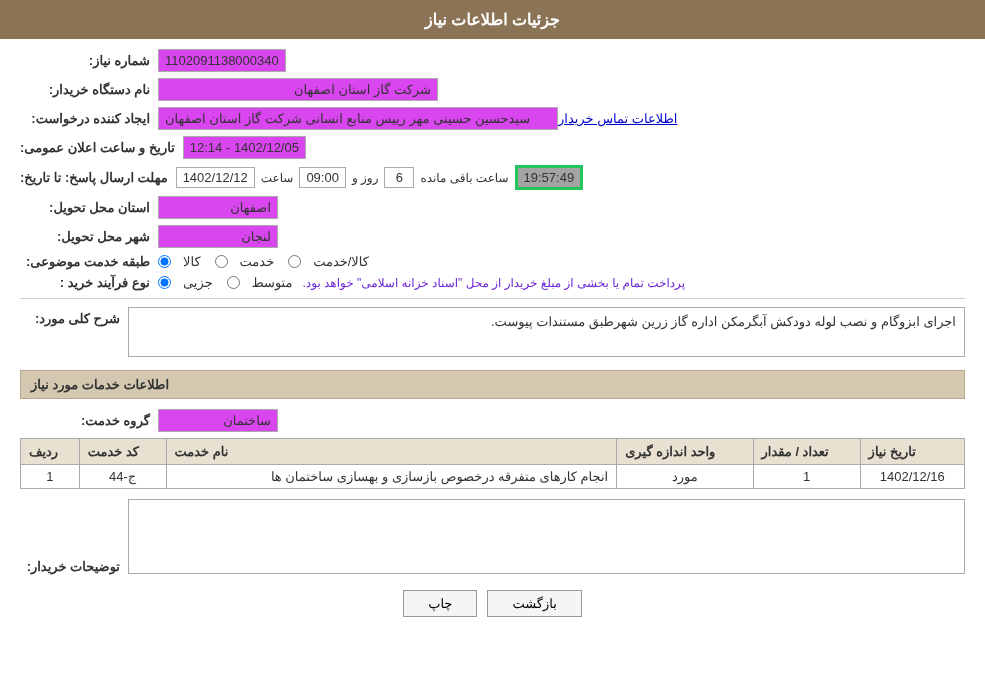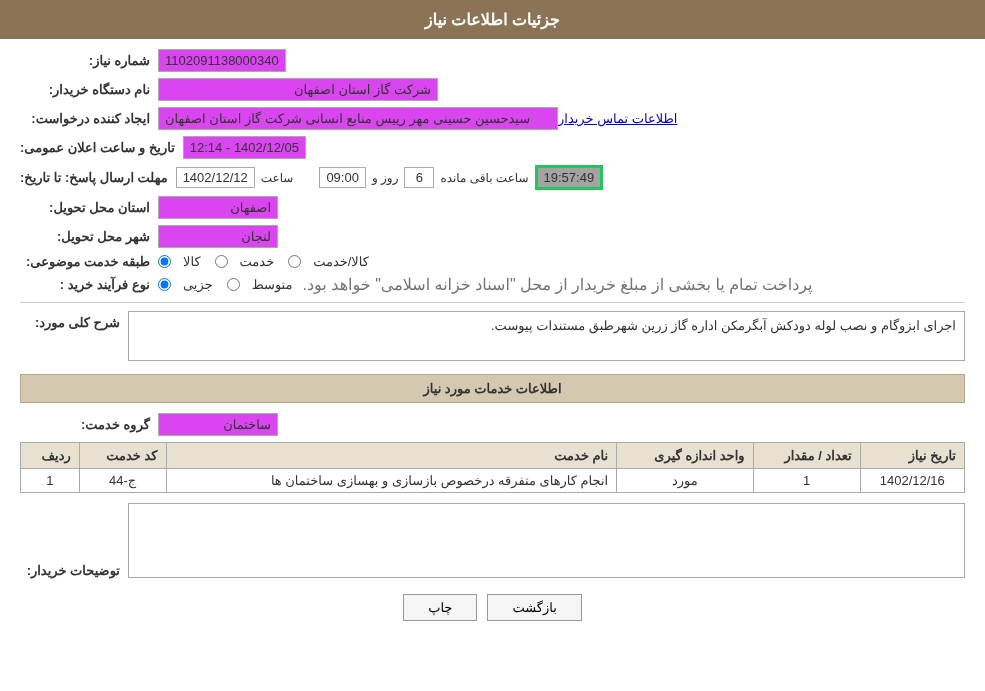--- a/index.html
+++ b/index.html
@@ -27,21 +27,21 @@
     .content {
       padding: 10px 20px;
     }
     .section-header {
       background: #d4c9b0;
       border: 1px solid #b8a88a;
       padding: 6px 10px;
       font-weight: bold;
       margin-bottom: 10px;
       margin-top: 10px;
-      text-align: center;
+      text-align: left;
     }
     .form-row {
       display: flex;
       align-items: center;
       margin-bottom: 6px;
       justify-content: flex-end;
     }
     .form-label {
       font-weight: bold;
       color: #333;
@@ -112,21 +112,21 @@
     }
     .services-table {
       width: 100%;
       border-collapse: collapse;
       margin-bottom: 10px;
     }
     .services-table th {
       background: #e8e0d0;
       border: 1px solid #aaa;
       padding: 5px 8px;
-      text-align: right;
+      text-align: left;
       font-weight: bold;
     }
     .services-table td {
       border: 1px solid #aaa;
       padding: 4px 8px;
       text-align: center;
     }
     .services-table tr:nth-child(even) td {
       background: #f9f6f0;
     }
@@ -182,22 +182,22 @@
       display: flex;
       align-items: center;
       justify-content: flex-end;
       gap: 6px;
     }
     .small-label {
       white-space: nowrap;
       font-size: 12px;
     }
     .note-text {
-      font-size: 16px;
-      color: #737373;
+      font-size: 12px;
+      color: #6d28d9;
     }
   </style>
 </head>
 <body>
 
 <div class="page-wrapper">
 
   <div class="header-bar">
     <span>جزئیات اطلاعات نیاز</span>
   </div>
@@ -224,21 +224,21 @@
       <div class="form-value narrow">1402/12/05 - 12:14</div>
       <div class="form-label">تاریخ و ساعت اعلان عمومی:</div>
     </div>
 
     <div class="form-row">
       <div class="date-time-row">
         <span style="border:3px solid #22c55e; padding:2px 6px; background:#a3a3a3;">19:57:49</span>
         <span class="small-label">ساعت باقی مانده</span>
         <span style="border:1px solid #aaa; padding:2px 6px; background:#fff; min-width:30px; text-align:center;">6</span>
         <span class="small-label">روز و</span>
-        <span style="border:1px solid #aaa; padding:2px 6px; background:#fff;margin-left:20px;">09:00</span>
+        <span style="border:1px solid #aaa; padding:2px 6px; background:#fff;">09:00</span>
         <span class="small-label">ساعت</span>
         <span style="border:1px solid #aaa; padding:2px 6px; background:#fff;">1402/12/12</span>
       </div>
       <div class="form-label">مهلت ارسال پاسخ: تا تاریخ:</div>
     </div>
 
     <div class="form-row">
       <div class="form-value narrow">اصفهان</div>
       <div class="form-label">استان محل تحویل:</div>
     </div>

